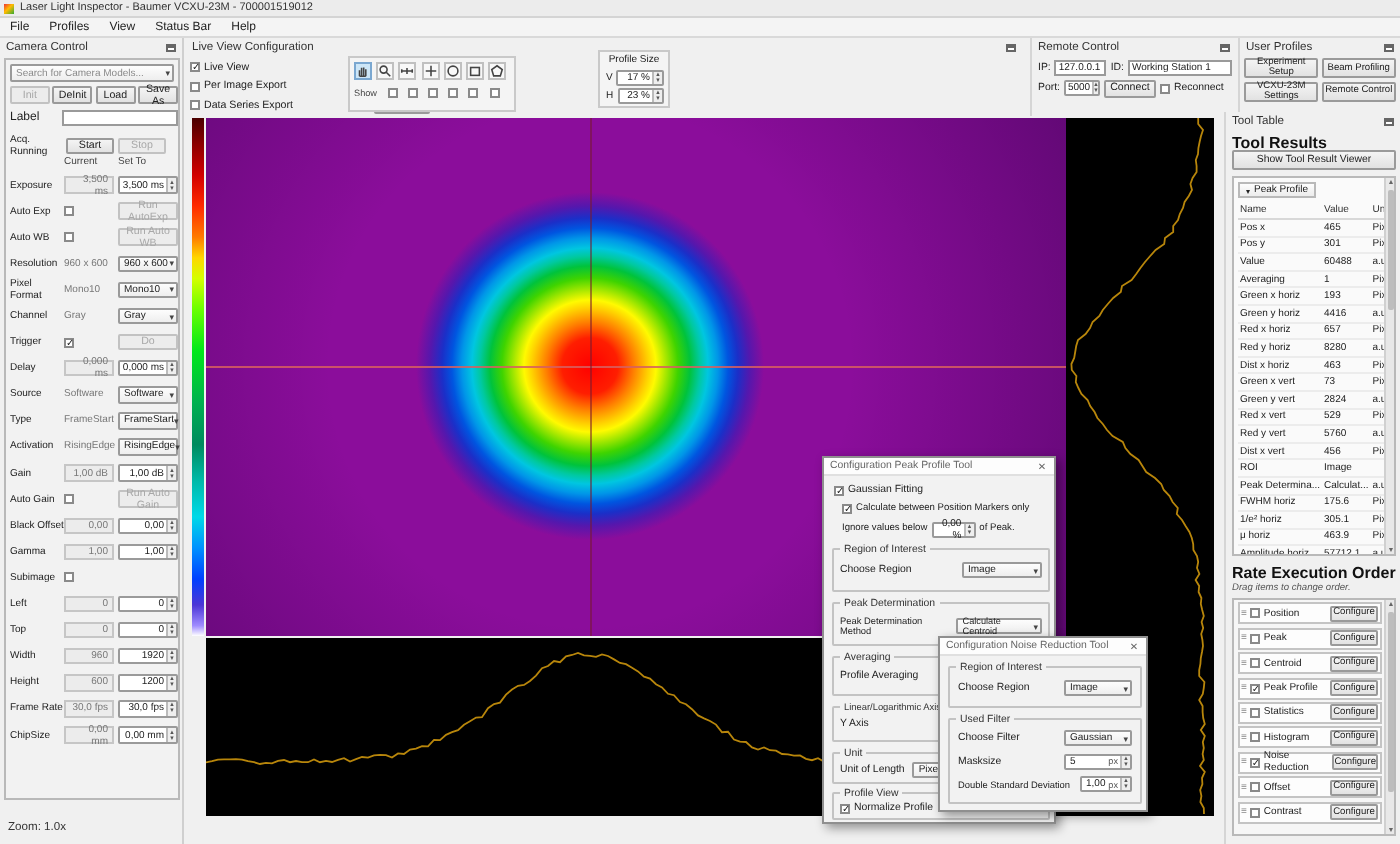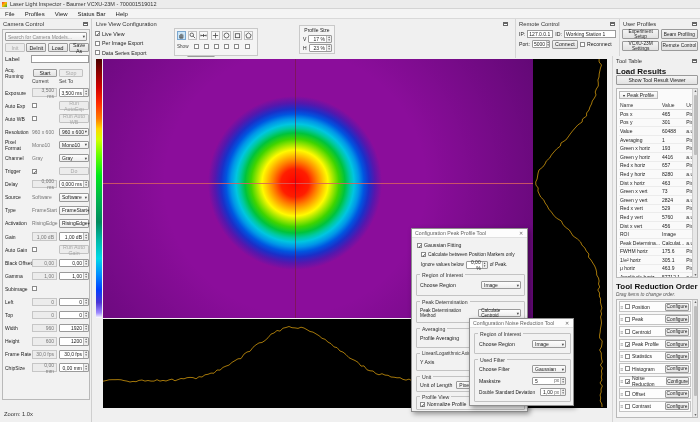--- a/index.html
+++ b/index.html
@@ -577,21 +577,21 @@
         <div class="btn">VCXU-23M Settings</div>
         <div class="btn">Remote Control</div>
       </div>
   </div>
 
   <div id="tooltable">
     <div class="panel-hdr">
       <span>Tool Table</span>
       <span class="float-ico"></span>
     </div>
-    <div id="tr-title">Load Results</div>
+    <div id="tr-title">Tool Results</div>
     <div id="tr-viewer" class="btn">Show Tool Result Viewer</div>
     <div id="tr-box">
       <div id="pp-group">
         <span style="font-size:4px;">▾</span>
         <span>Peak Profile</span>
       </div>
       <table id="res-table">
         <thead>
             <tr>
               <th>Name</th>
@@ -701,21 +701,21 @@
               <td>a.u.</td>
             </tr>
           </tbody>
       </table>
       <div class="vscroll">
         <span class="up">▲</span>
         <span class="dn">▼</span>
         <span class="thumb" style="top:6px;height:60px;"></span>
       </div>
     </div>
-    <div id="te-title">Tool Reduction Order</div>
+    <div id="te-title">Rate Execution Order</div>
     <div id="te-hint">Drag items to change order.</div>
     <div id="te-box">
       <div class="vscroll">
         <span class="up">▲</span>
         <span class="dn">▼</span>
         <span class="thumb" style="top:6px;height:90px;"></span>
       </div>
     <div class="te-item">
           <span class="grip">≡</span>
           <span class="chk"></span>

